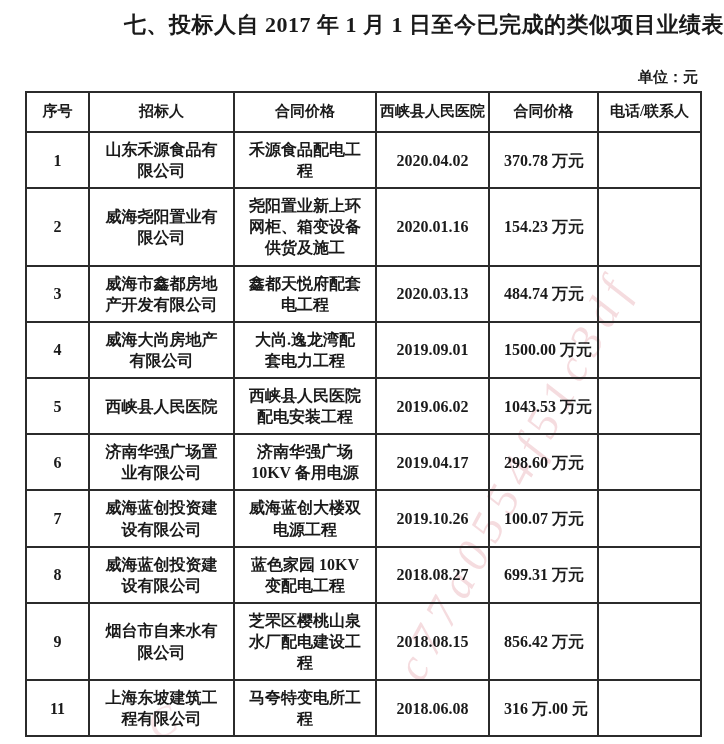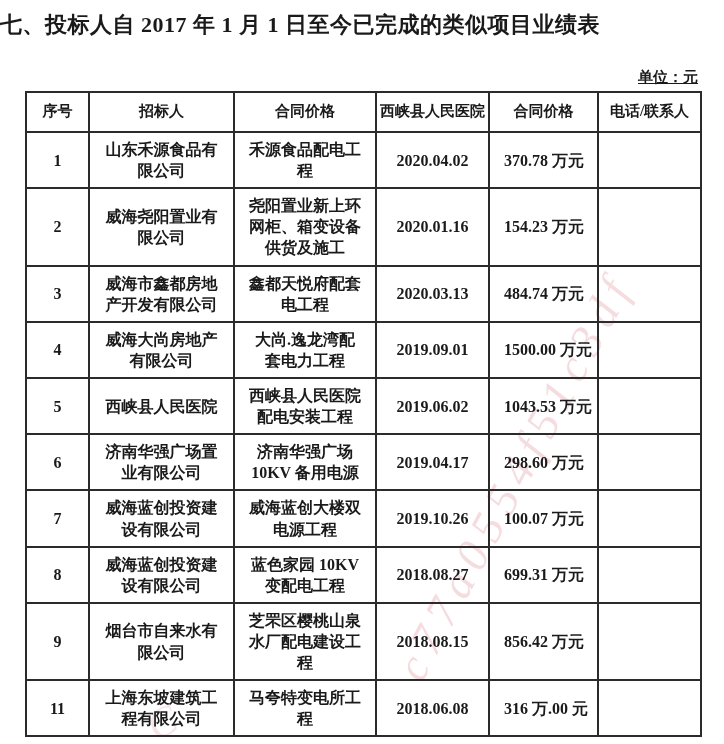--- a/index.html
+++ b/index.html
@@ -8,32 +8,31 @@
     background: #ffffff;
     color: #1a1a1a;
     font-family: "Liberation Serif", "DejaVu Serif", serif;
     overflow: hidden;
     position: relative;
   }
   .page { position: relative; width: 724px; height: 744px; }
 
   .title {
     margin: 10px 0 0 0;
-    text-align: left;
+    text-align: right;
     font-size: 22px;
     font-weight: 700;
     letter-spacing: 0.5px;
   }
 
   .unit-label {
     margin: 28px 26px 4px 0;
     text-align: right;
     font-size: 15px;
     font-weight: 700;
-    text-decoration: underline;
   }
 
   table.results {
     margin: 4px 0 0 25px;
     width: 675px;
     border-collapse: collapse;
     table-layout: fixed;
     position: relative;
     z-index: 2;
   }

